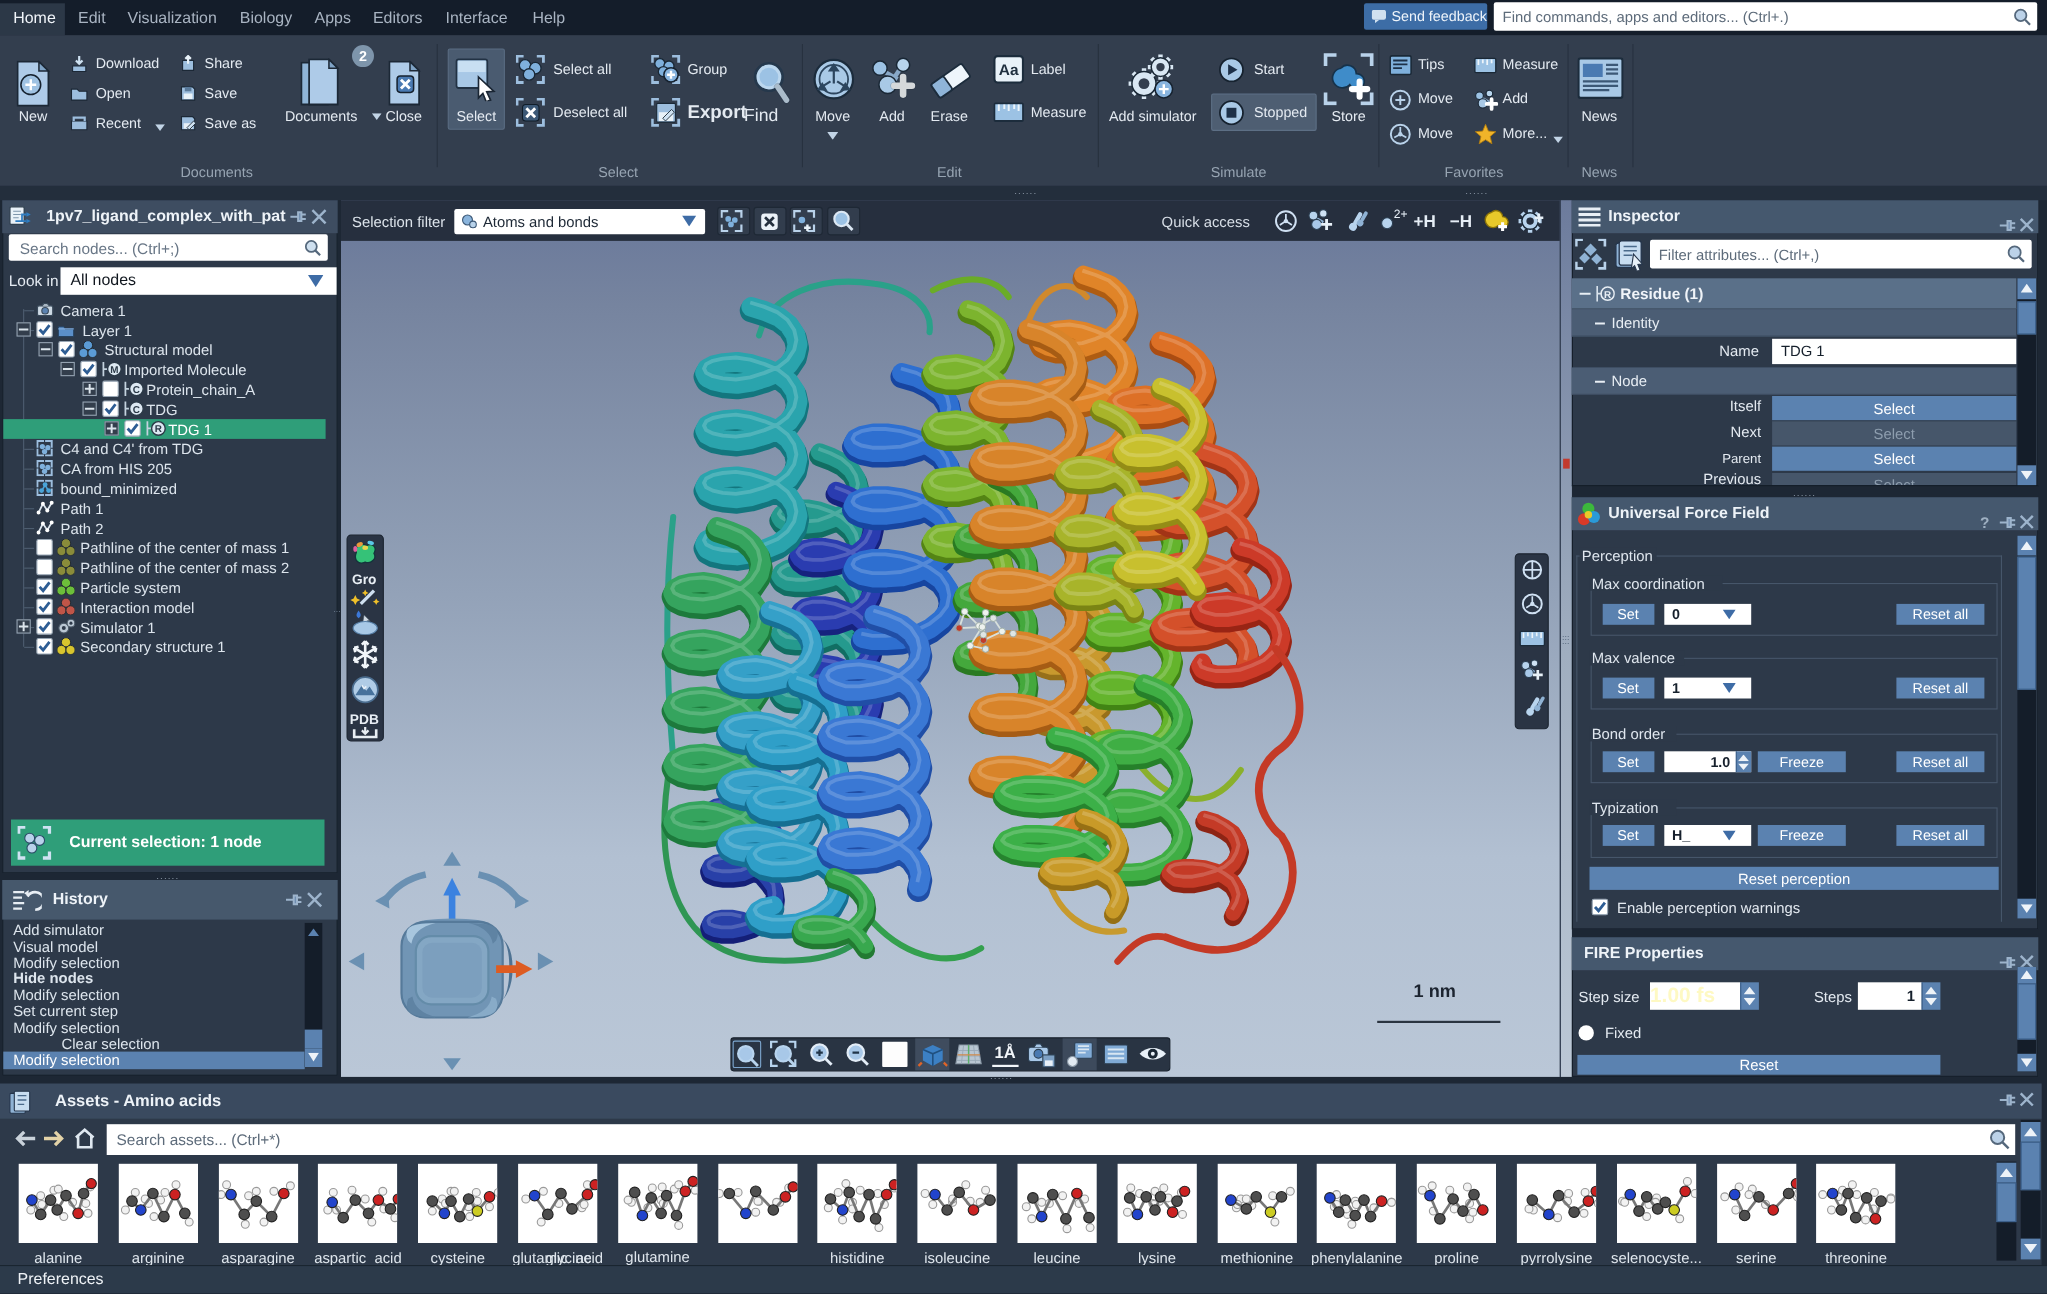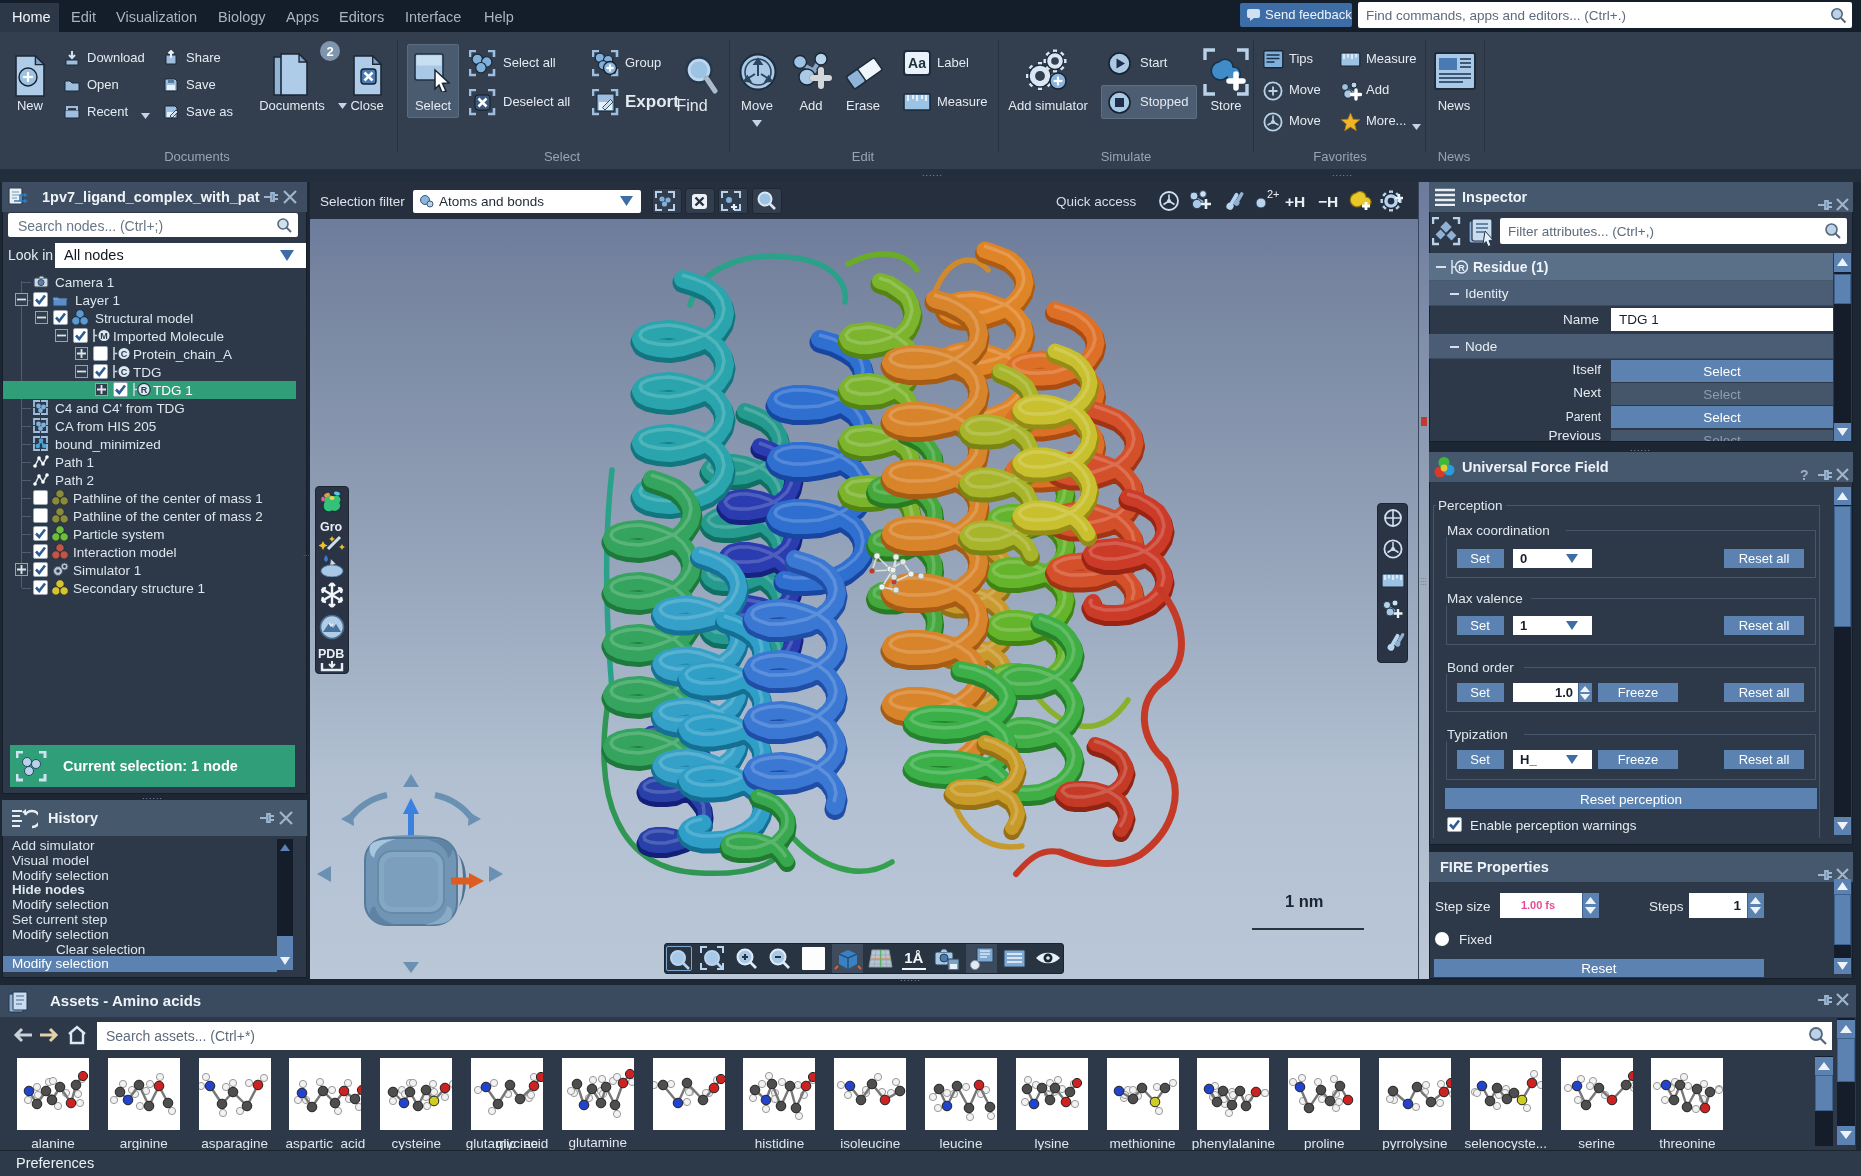--- a/index.html
+++ b/index.html
@@ -1084,21 +1084,21 @@
 <div style="position:absolute;left:1429px;top:852px;width:424px;height:30px;background:#45586e;"></div>
 <div style="position:absolute;left:1440px;top:852.5px;font-size:14.5px;line-height:29.0px;color:#eef3f8;font-weight:bold;white-space:nowrap;">FIRE Properties</div>
 <svg style="position:absolute;left:1816px;top:867px;" width="20" height="16">
     <path d="M2 8 h7 M9 4 h3 v8 h-3 Z M12 6 h4 M12 10 h4" stroke="#9db4cc" stroke-width="1.8" fill="#6f8db0"></path>
   </svg>
 <svg style="position:absolute;left:1835px;top:867px;" width="15" height="15">
     <path d="M2 2 L13 13 M13 2 L2 13" stroke="#9db4cc" stroke-width="2.2"></path>
   </svg>
 <div style="position:absolute;left:1435px;top:892.5px;font-size:13.5px;line-height:27.0px;color:#e4eaf1;font-weight:normal;white-space:nowrap;">Step size</div>
 <div style="position:absolute;left:1500px;top:893px;width:82px;height:25px;background:#fff;"></div>
-<div style="position:absolute;left:1500px;top:893px;width:76px;text-align:center;font-size:11px;line-height:25px;color:#ec4899;font-weight:bold;position:absolute">1.00 fs</div>
+<div style="position:absolute;left:1500px;top:893px;width:76px;font-size:19px;line-height:25px;color:#fef9c3;font-weight:bold;position:absolute">1.00 fs</div>
 <div style="position:absolute;left:1582px;top:893px;width:17px;height:25px;background:#5b82b0;border-left:1px solid #3d618c"></div>
 <svg style="position:absolute;left:1585px;top:897px;" width="11" height="7">
     <path d="M0 7 h11 L5.5 0 Z" fill="#eef3f8"></path>
   </svg>
 <svg style="position:absolute;left:1585px;top:907px;" width="11" height="7">
     <path d="M0 0 h11 L5.5 7 Z" fill="#eef3f8"></path>
   </svg>
 <div style="position:absolute;left:1649px;top:892.5px;font-size:13.5px;line-height:27.0px;color:#e4eaf1;font-weight:normal;white-space:nowrap;">Steps</div>
 <div style="position:absolute;left:1689px;top:893px;width:58px;height:25px;background:#fff;"></div>
 <div style="position:absolute;left:1689px;top:893px;width:52px;text-align:right;font-size:13.5px;line-height:25px;color:#16202c;font-weight:bold;position:absolute">1</div>

